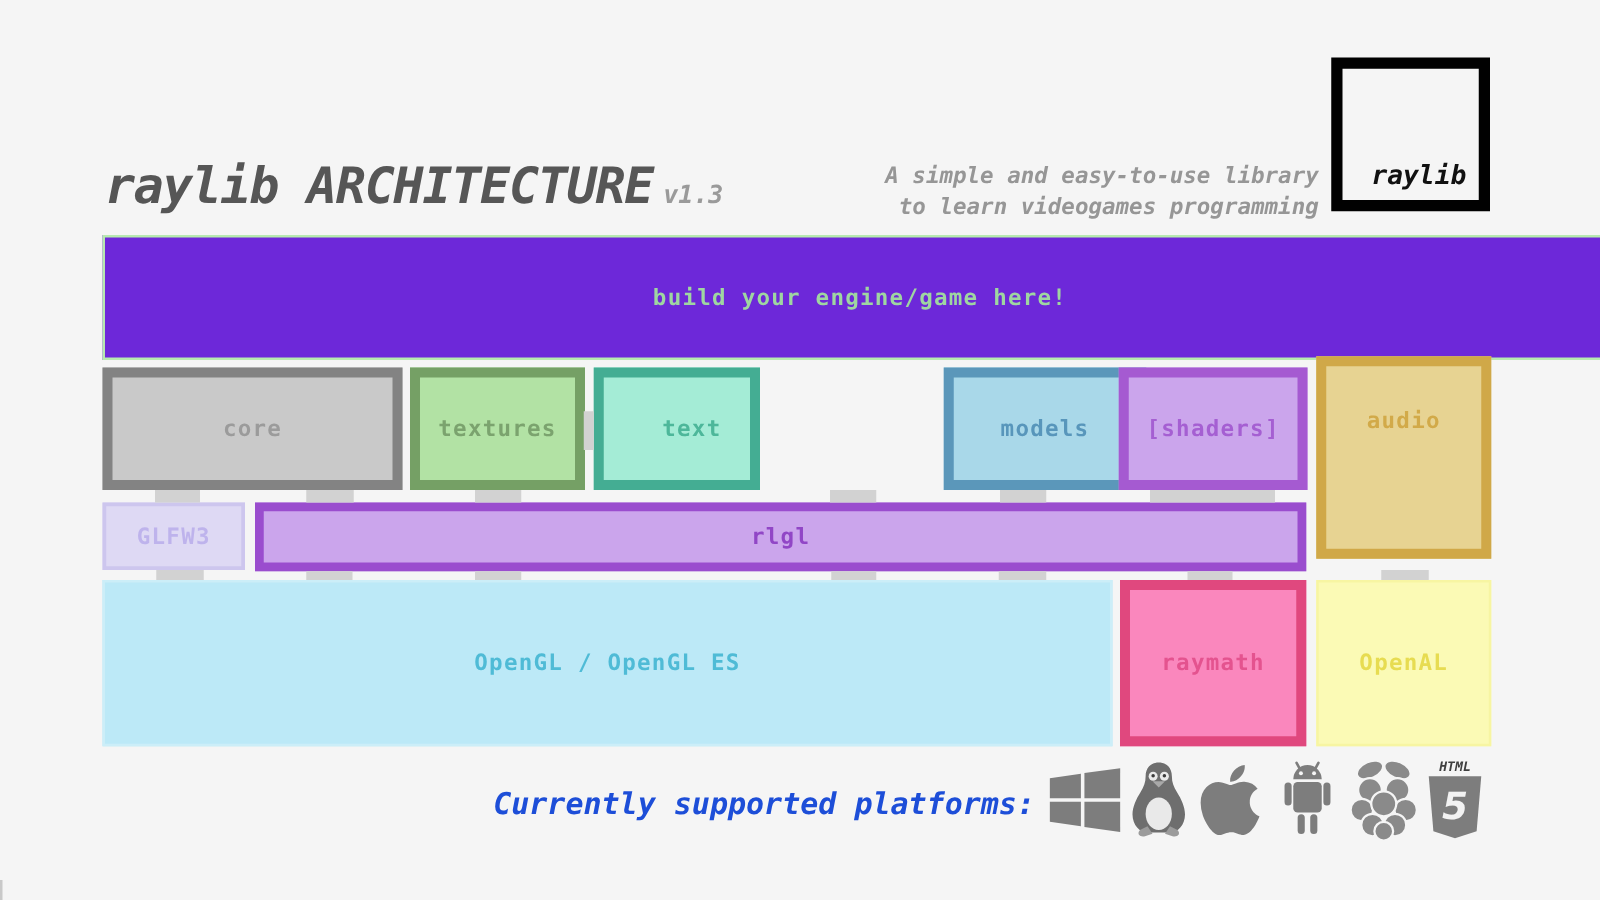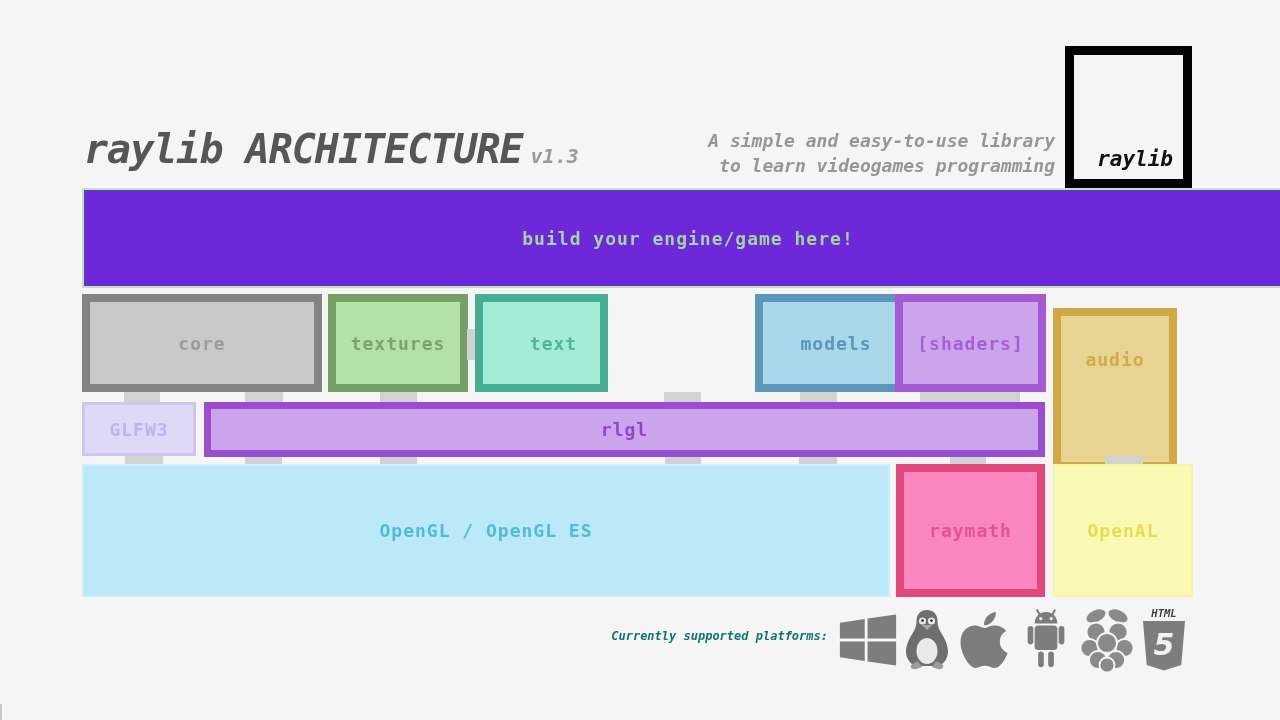--- a/index.html
+++ b/index.html
@@ -30,21 +30,21 @@
   }
   #tagline {
     right: 225px; top: 128px;
     text-align: right;
     font-size: 18px; line-height: 25px;
     color: #969696; font-weight: bold;
     white-space: nowrap;
   }
   #logo {
     left: 1065px; top: 46px;
-    width: 127px; height: 142px;
+    width: 127px; height: 123px;
     border: 9px solid #010101;
     background: #f5f5f5;
   }
   #logo .logo-text {
     position: absolute; right: 10px; bottom: 8px;
     font-size: 21px; font-weight: bold; color: #111111;
   }
 
   
   .dbox {
@@ -55,21 +55,21 @@
   .dbox .lbl {
     font-size: 18px; font-weight: bold; letter-spacing: 1px;
     white-space: nowrap;
   }
 
   .connector { position: absolute; background: #d2d2d2; }
 
   
   #platforms-label {
     right: 452px; top: 629px;
-    font-size: 12px; font-weight: bold; color: #0f766e;
+    font-size: 24px; font-weight: bold; color: #1d4ed8;
     white-space: nowrap;
   }
   #platform-icons {
     left: 838px; top: 606px; height: 68px;
     display: flex; align-items: center; gap: 6px;
   }
   .picon { display: block; }
   #edge-artifact {
     left: 0; top: 704px; width: 2px; height: 16px; background: #c9c9c9;
   }
@@ -104,21 +104,21 @@
   </div>
   <div class="dbox" style="left: 475px; top: 294px; width: 133px; height: 98px; border-width: 8px; background-color: rgb(164, 236, 214); border-color: rgb(68, 173, 147); padding-left: 24px;">
     <span class="lbl" style="color: rgb(77, 183, 154);">text</span>
   </div>
   <div class="dbox" style="left: 755px; top: 294px; width: 162px; height: 98px; border-width: 8px; background-color: rgb(169, 216, 233); border-color: rgb(91, 151, 186);">
     <span class="lbl" style="color: rgb(88, 150, 187);">models</span>
   </div>
   <div class="dbox" style="left: 895px; top: 294px; width: 151px; height: 98px; border-width: 8px; background-color: rgb(203, 165, 236); border-color: rgb(165, 90, 209);">
     <span class="lbl" style="color: rgb(165, 95, 210);">[shaders]</span>
   </div>
-  <div class="dbox" style="left: 1053px; top: 308px; width: 124px; height: 162px; border-width: 8px; align-items: flex-start; background-color: rgb(231, 211, 146); border-color: rgb(208, 168, 72);">
+  <div class="dbox" style="left: 1053px; top: 285px; width: 140px; height: 162px; border-width: 8px; align-items: flex-start; background-color: rgb(231, 211, 146); border-color: rgb(208, 168, 72);">
     <span class="lbl" style="margin-top: 33px; color: rgb(210, 170, 73);">audio</span>
   </div>
 
   <div class="dbox" style="left: 82px; top: 402px; width: 114px; height: 54px; border-width: 3px; background-color: rgb(222, 217, 244); border-color: rgb(205, 198, 238);">
     <span class="lbl" style="color: rgb(190, 179, 236);">GLFW3</span>
   </div>
   <div class="dbox" style="left: 204px; top: 402px; width: 841px; height: 55px; border-width: 7px; background-color: rgb(203, 165, 236); border-color: rgb(154, 77, 206);">
     <span class="lbl" style="color: rgb(145, 70, 198);">rlgl</span>
   </div>
 

